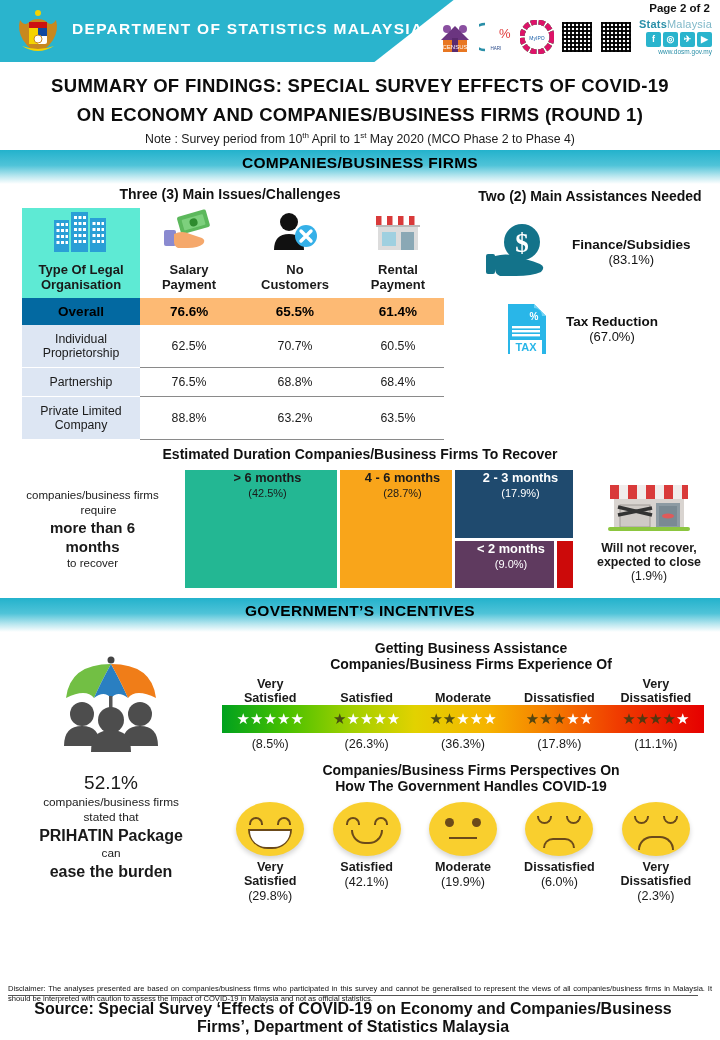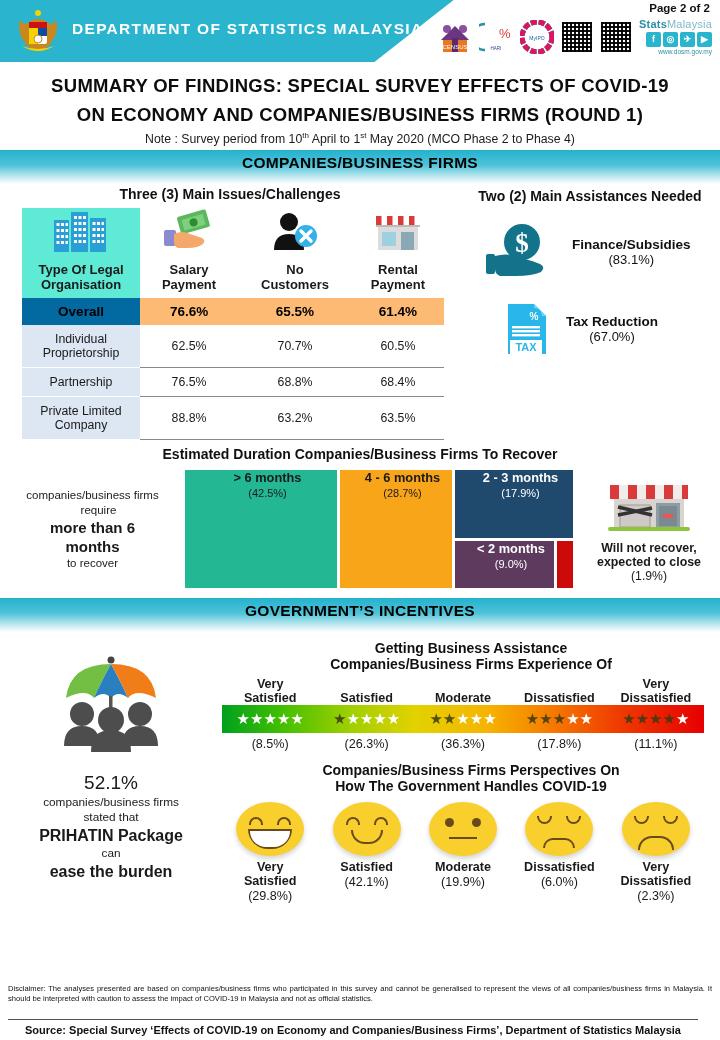--- a/index.html
+++ b/index.html
@@ -162,21 +162,21 @@
   .emo-pct { font-size: 12.6px; line-height: 16px;}
 
   
   .disclaimer {
     position: absolute; left: 8px; right: 8px; top: 984px;
     font-size: 7.6px; line-height: 10px; text-align: justify; color: #111;
   }
   .source {
     position: absolute; left: 8px; right: 22px; bottom: 4px;
     border-top: 1px solid #555; padding-top: 4px;
-    font-size: 11px; font-weight: bold; text-align: center; color: #111;
+    font-size: 16px; font-weight: bold; text-align: center; color: #111;
   }
 </style>
 </head>
 <body>
 
 <div class="header">
   <div class="header-teal2"></div>
 
   <svg class="coat-arms" viewBox="0 0 48 50">
     <circle cx="24" cy="7" r="3" fill="#f5d300"></circle>

